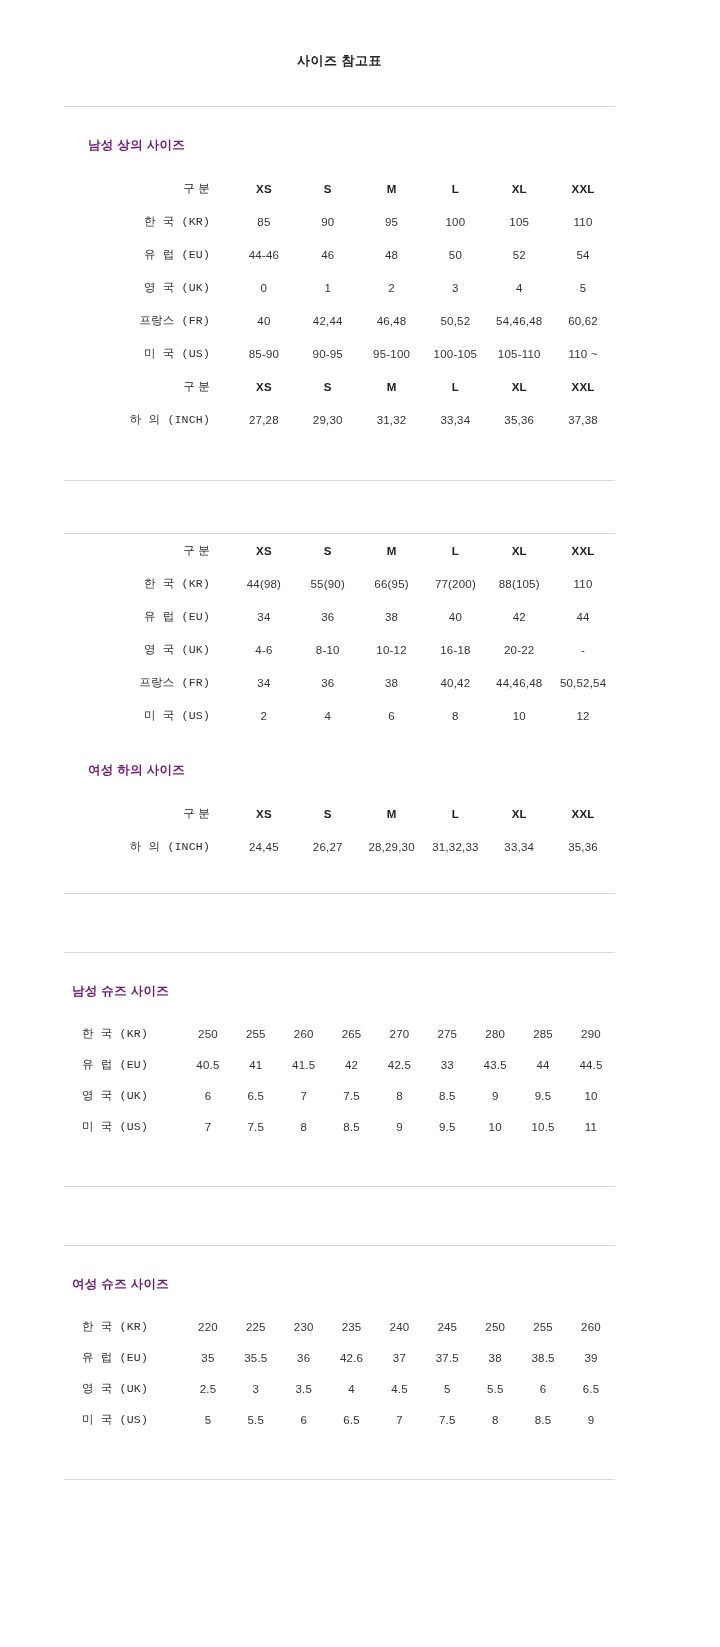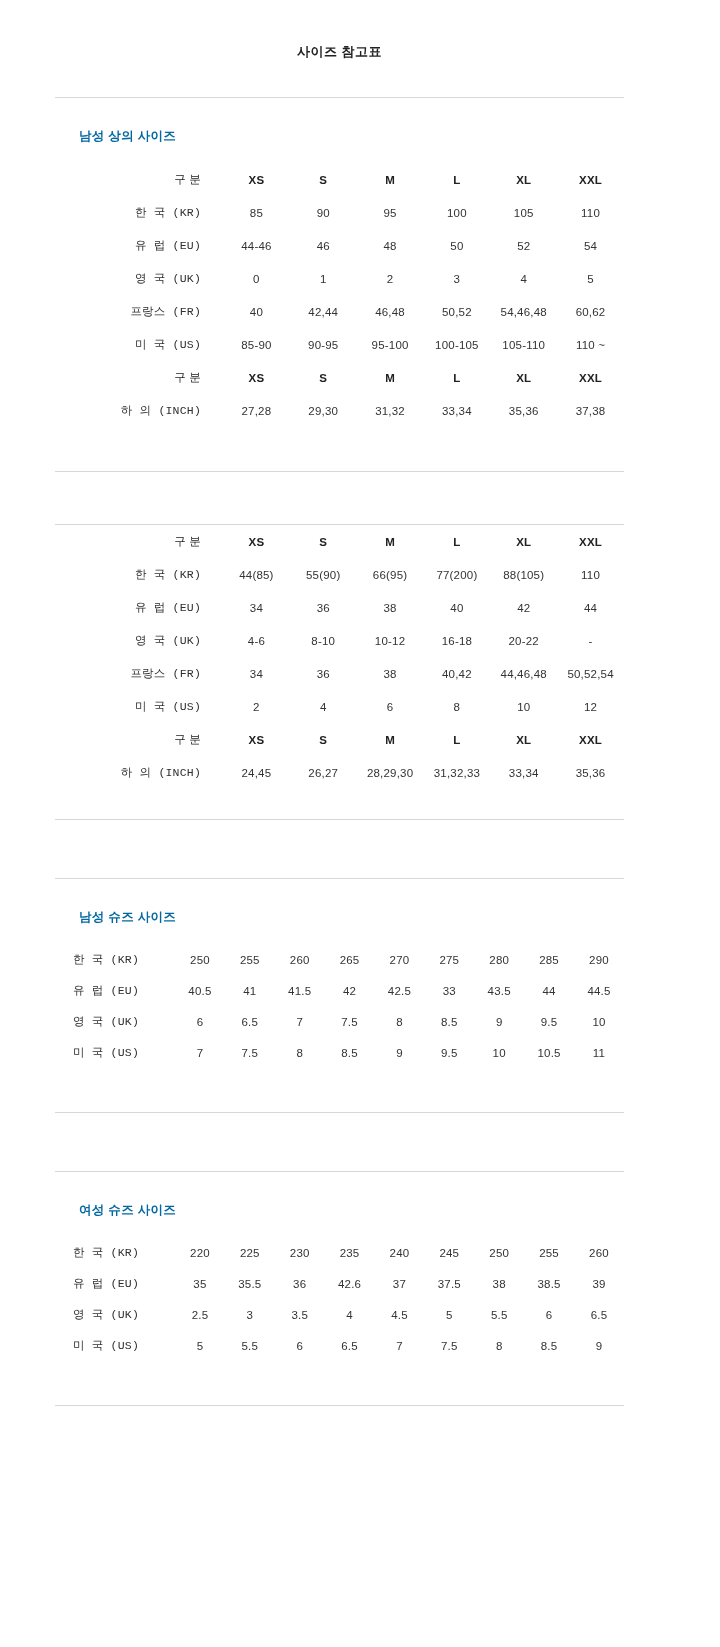--- a/index.html
+++ b/index.html
@@ -12,21 +12,21 @@
     width: 720px;
     min-height: 1647px;
     font-family: "Liberation Sans", "DejaVu Sans", sans-serif;
     color: #2b2b2b;
     -webkit-font-smoothing: antialiased;
   }
 
   .page {
     position: relative;
     width: 679px;
-    padding: 7px;
+    padding: 16px;
   }
 
   .page-title {
     text-align: center;
     font-size: 13px;
     font-weight: 700;
     letter-spacing: 0.5px;
     color: #222;
     padding: 36px 0 0 0;
   }
@@ -42,26 +42,26 @@
   .block {
     padding: 0 48px;
   }
 
   .section-gap { height: 52px; }
   .section-gap-lg { height: 58px; }
 
   .group-title {
     font-size: 12.5px;
     font-weight: 700;
-    color: #0369a1;
+    color: #701a75;
     letter-spacing: 0.3px;
     margin: 30px 0 18px 24px;
   }
   .group-title.flush {
-    margin-left: 24px;
+    margin-left: 8px;
   }
 
   table.size-table {
     width: 100%;
     border-collapse: collapse;
     table-layout: fixed;
   }
   table.size-table td,
   table.size-table th {
     font-size: 11.5px;
@@ -220,21 +220,21 @@
           <th>S</th>
           <th>M</th>
           <th>L</th>
           <th>XL</th>
           <th>XXL</th>
         </tr>
       </thead>
       <tbody>
         <tr>
           <td class="rowhead">한 국 (KR)</td>
-          <td>44(85)</td>
+          <td>44(98)</td>
           <td>55(90)</td>
           <td>66(95)</td>
           <td>77(200)</td>
           <td>88(105)</td>
           <td>110</td>
         </tr>
         <tr>
           <td class="rowhead">유 럽 (EU)</td>
           <td>34</td>
           <td>36</td>
@@ -266,20 +266,21 @@
           <td>2</td>
           <td>4</td>
           <td>6</td>
           <td>8</td>
           <td>10</td>
           <td>12</td>
         </tr>
       </tbody>
     </table>
 
+    <div class="group-title">여성 하의 사이즈</div>
     <table class="size-table">
       <thead>
         <tr>
           <th class="rowhead">구 분</th>
           <th>XS</th>
           <th>S</th>
           <th>M</th>
           <th>L</th>
           <th>XL</th>
           <th>XXL</th>

